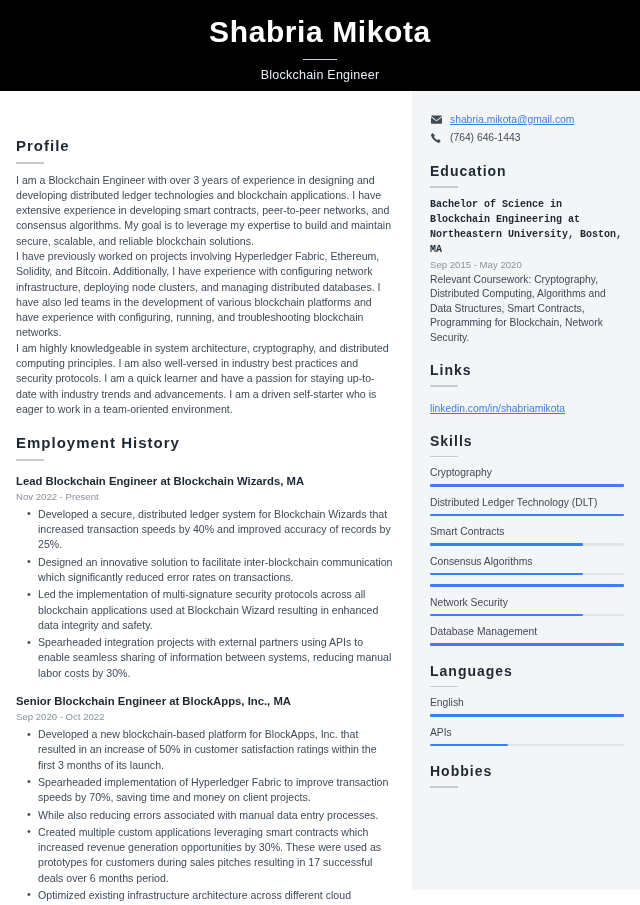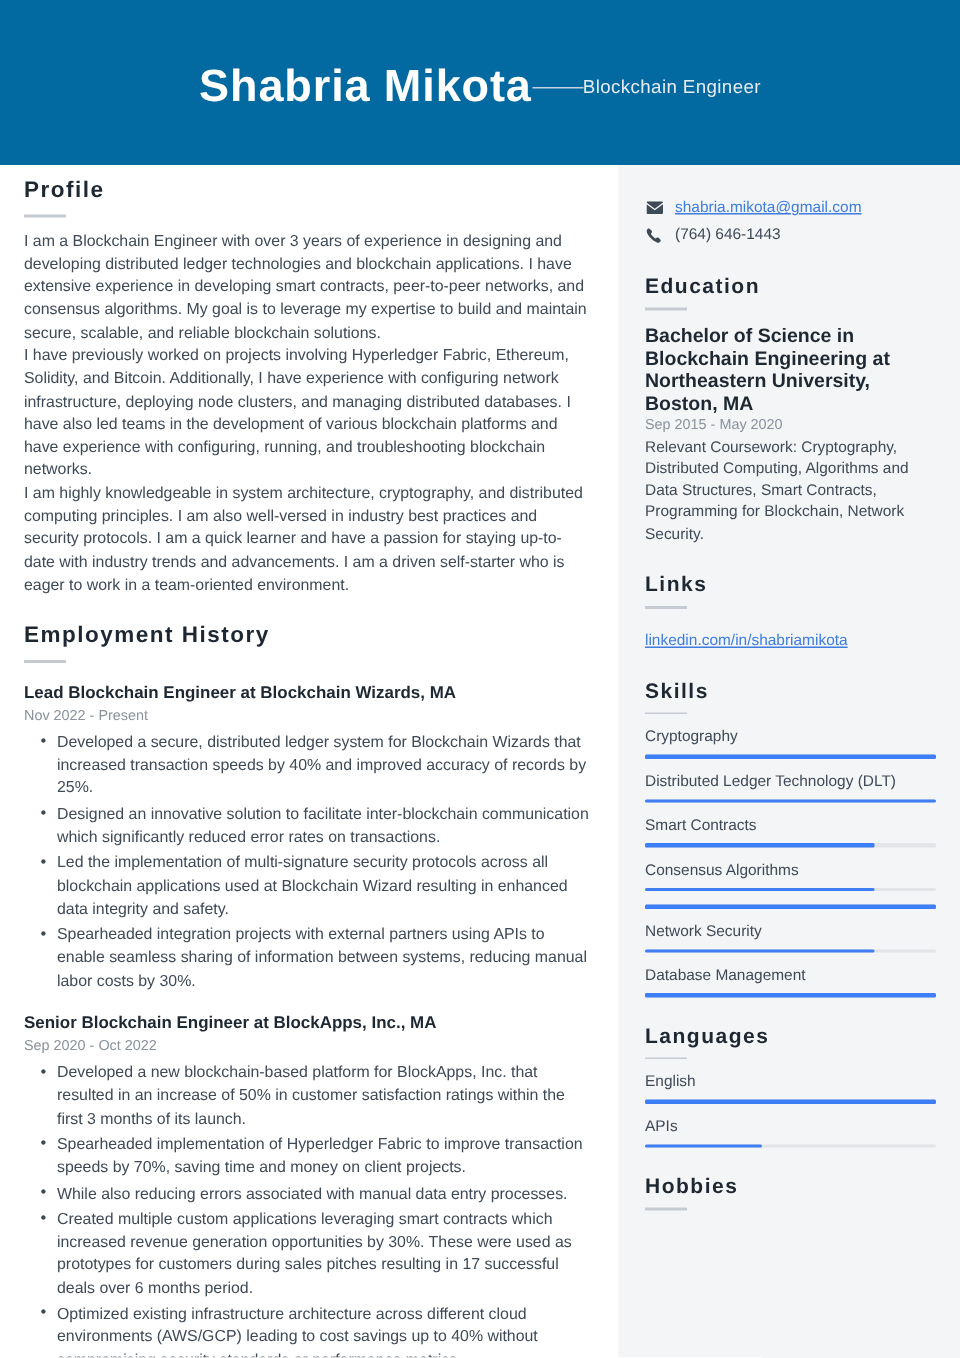--- a/index.html
+++ b/index.html
@@ -11,25 +11,25 @@
   }
   .page {
     position: relative;
     width: 640px; height: 905px;
     overflow: hidden;
     background: #ffffff;
   }
 
   
   .header {
-    background: #0369a1;
-    height: 110px;
+    background: #000000;
+    height: 91px;
     width: 100%;
     display: flex;
-    flex-direction: row;
+    flex-direction: column;
     align-items: center;
     justify-content: center;
     padding-top: 6px;
   }
   .full-name {
     color: #ffffff;
     font-size: 30px;
     font-weight: 700;
     letter-spacing: 0.6px;
     line-height: 1.15;
@@ -50,21 +50,22 @@
   
   .body-wrap {
     display: flex;
     width: 100%;
     height: 799px;
     align-items: stretch;
   }
   .col-main {
     width: 412px;
     background: #ffffff;
-    padding: 8px 18px 0 16px;
+    padding: 20px 18px 0 16px;
+    margin-top: 26px;
   }
   .col-side {
     width: 228px;
     background: #f4f5f7;
     padding: 22px 16px 0 18px;
   }
 
   
   .sec-title {
     color: #1e2833;
@@ -152,23 +153,24 @@
   .link-text {
     color: #3d7de0;
     font-size: 10.3px;
     line-height: 14px;
     word-break: break-all;
   }
 
   
   .edu-degree {
     color: #1e2833;
-    font-size: 13px;
+    font-size: 10px;
     font-weight: 700;
     line-height: 15px;
+    font-family: Liberation Mono, monospace;
   }
   .edu-dates {
     color: #8a929c;
     font-size: 9.6px;
     line-height: 14px;
     margin-top: 1px;
   }
   .edu-desc {
     color: #3f4a57;
     font-size: 10.3px;

